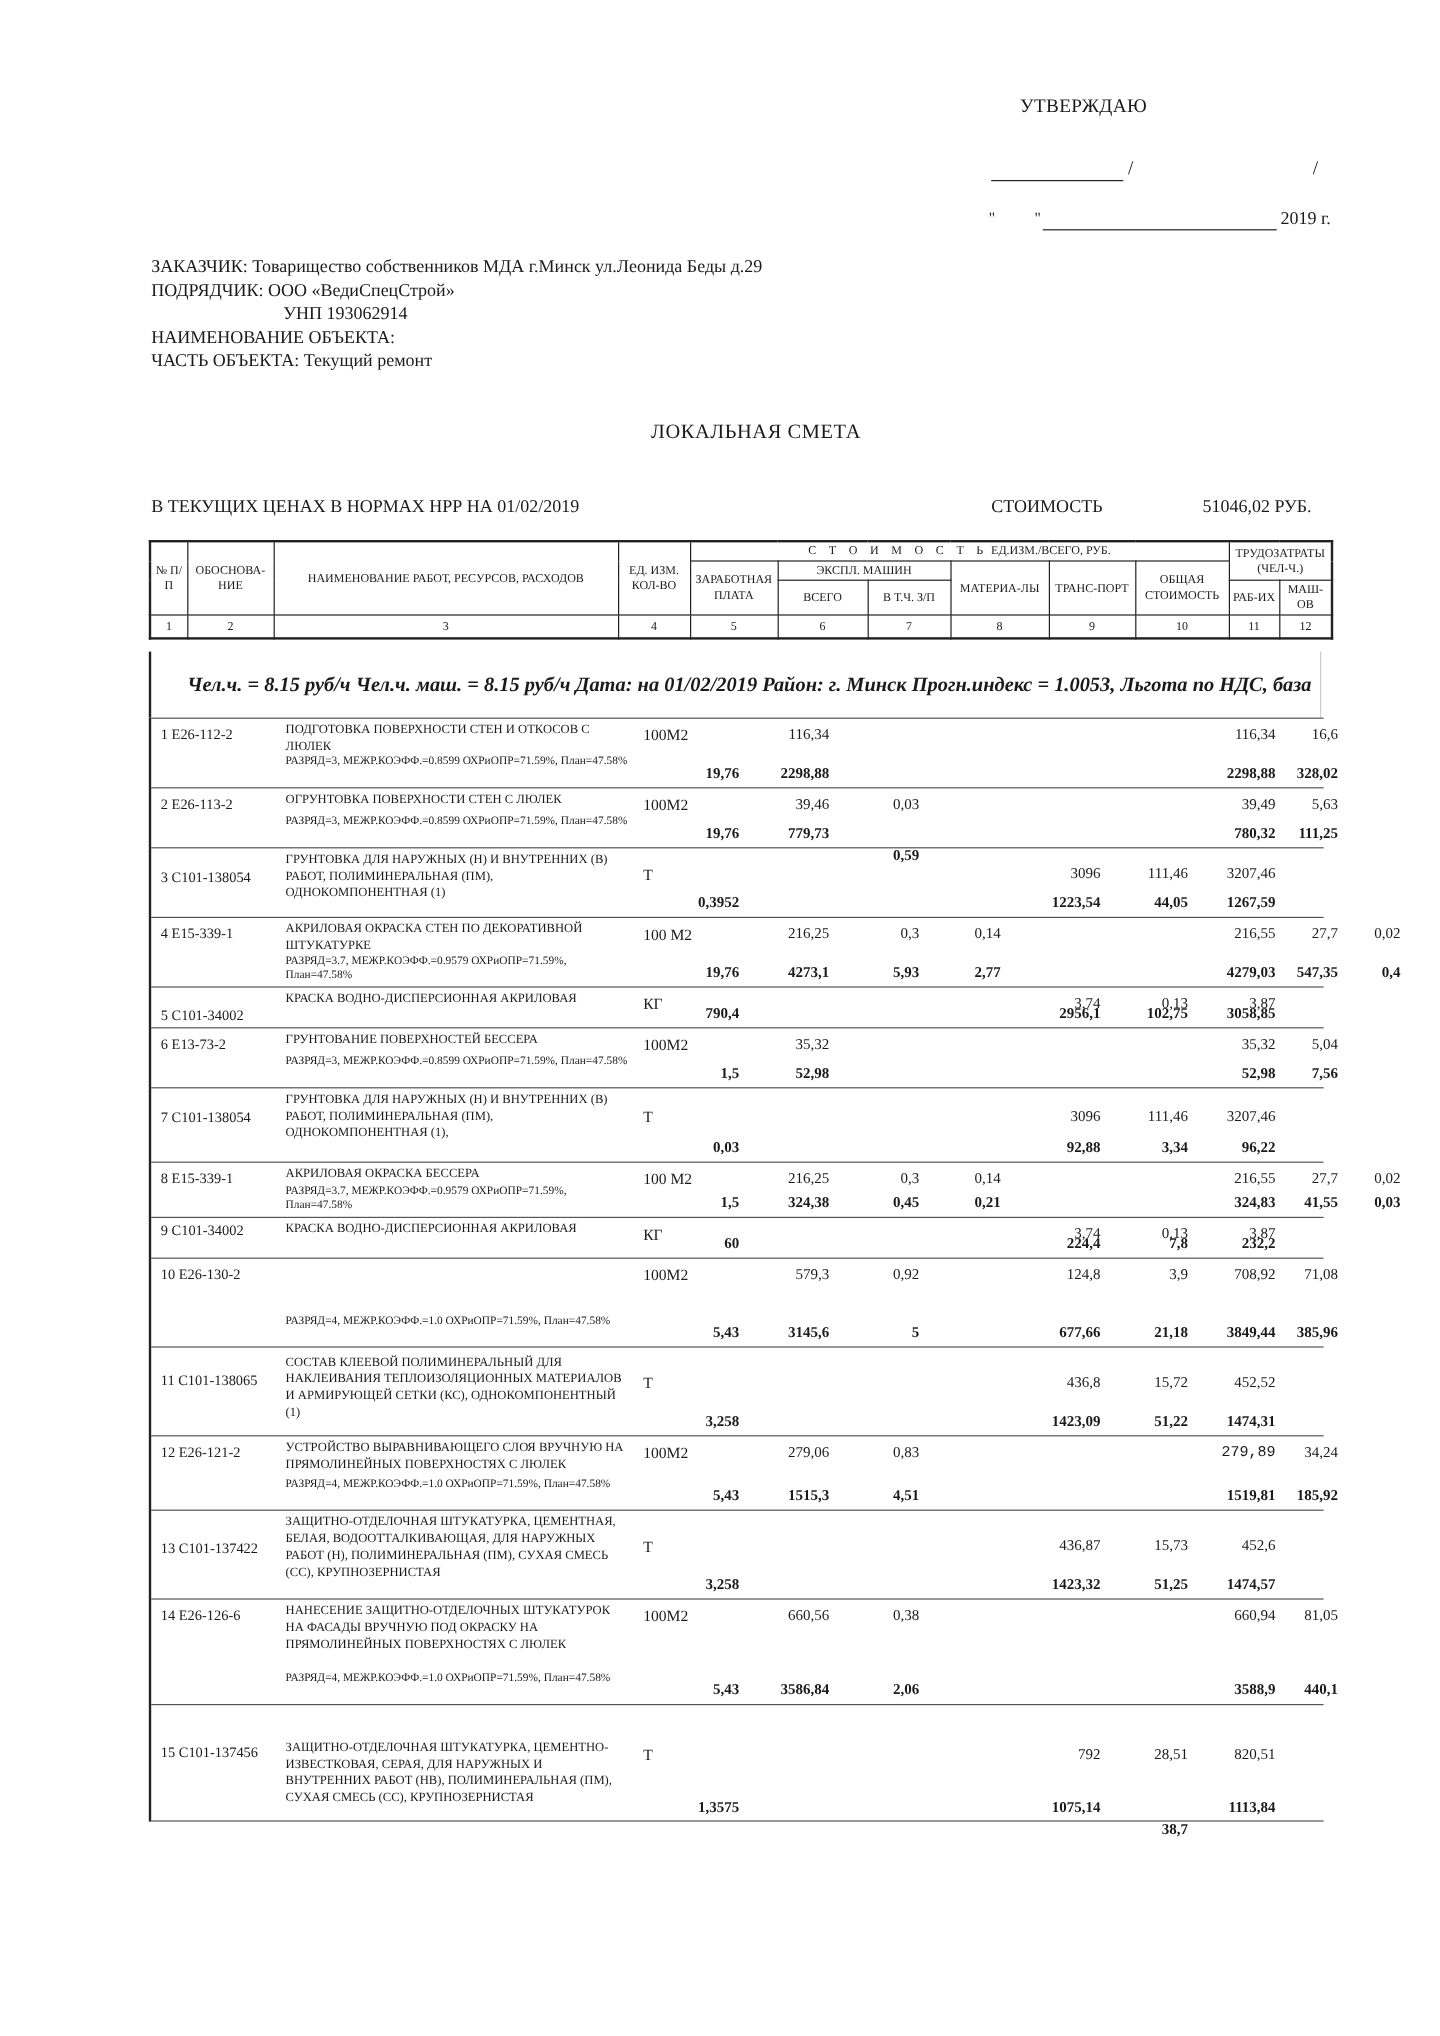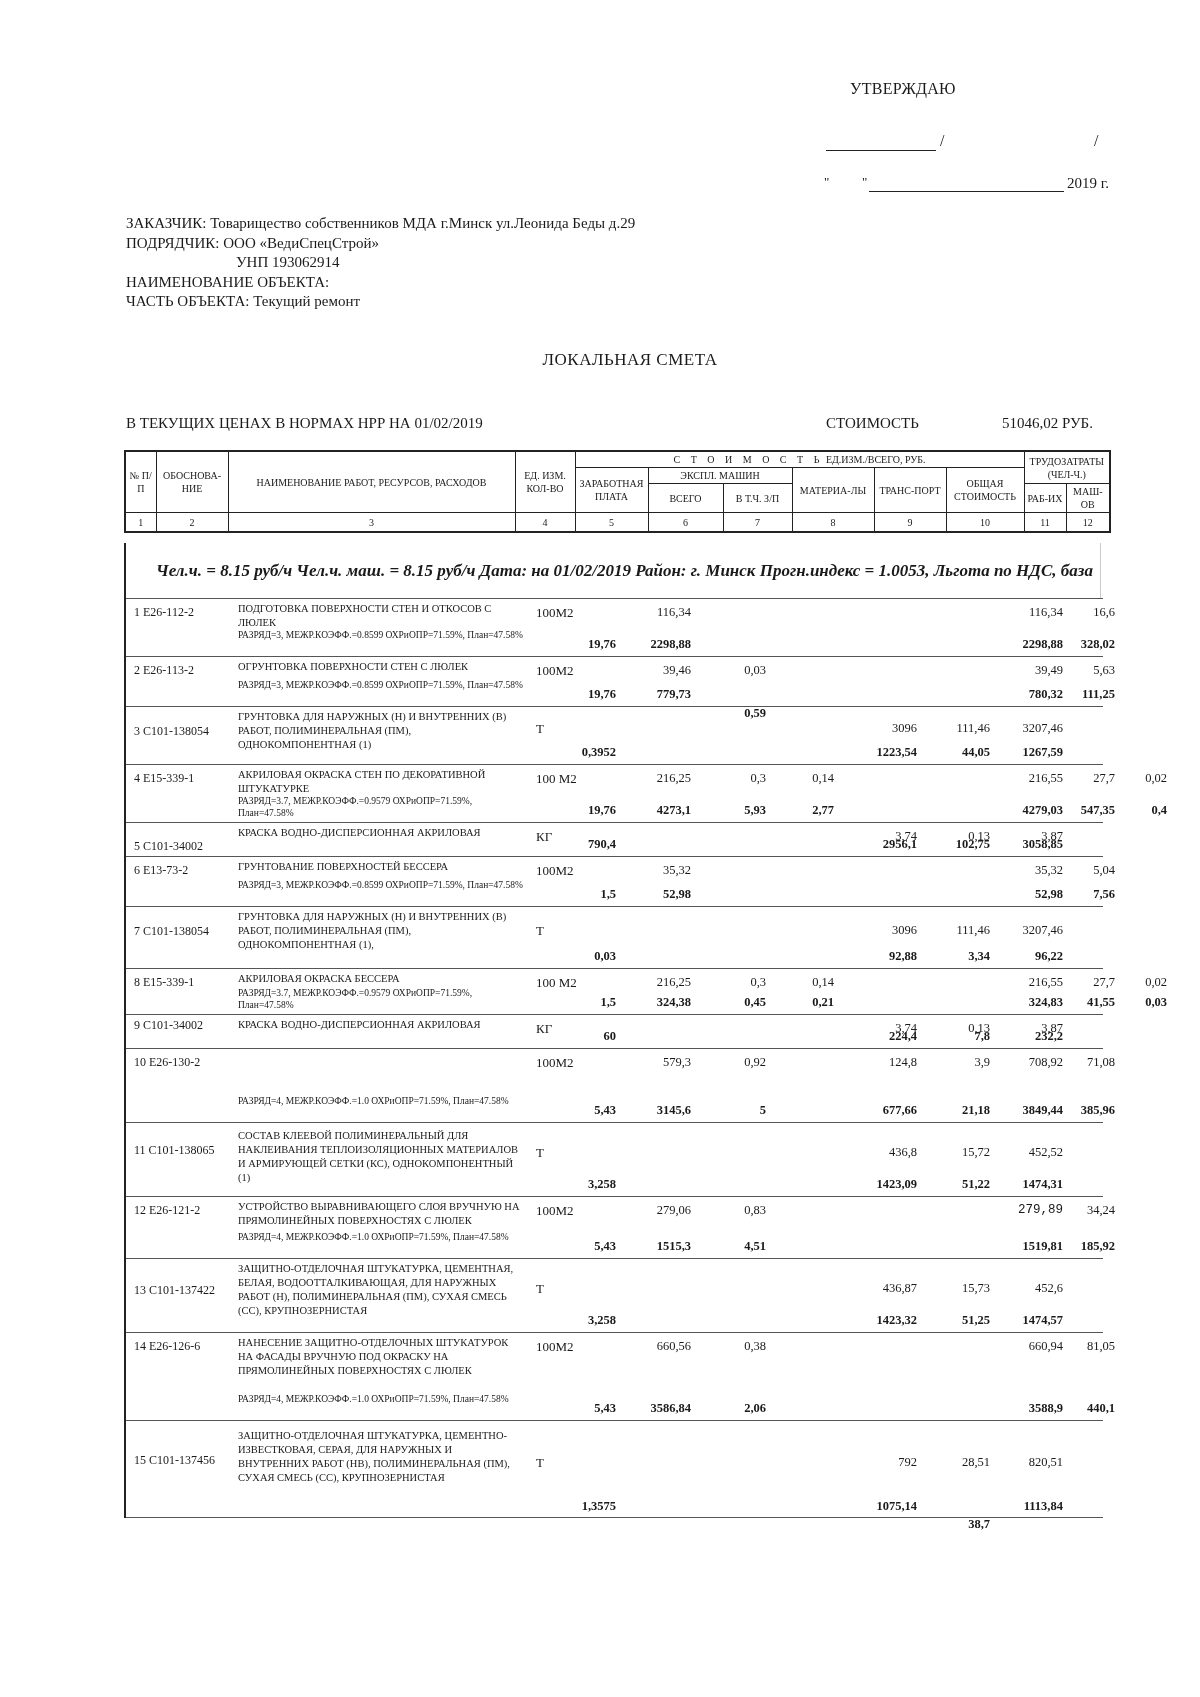--- a/index.html
+++ b/index.html
@@ -458,21 +458,21 @@
       <div class="cell num b c9" style="top: 68px;"></div>
       <div class="cell num c10" style="top: 6px;">660,94</div>
       <div class="cell num b c10" style="top: 68px;">3588,9</div>
       <div class="cell num c11" style="top: 6px;">81,05</div>
       <div class="cell num b c11" style="top: 68px;">440,1</div>
       <div class="cell num c12" style="top: 6px;"></div>
       <div class="cell num b c12" style="top: 68px;"></div>
     </div>
     <div class="row" style="height: 98px;">
       <div class="cell code" style="top: 32px;">15 С101-137456</div>
-      <div class="cell name" style="top: 8px;">ЗАЩИТНО-ОТДЕЛОЧНАЯ ШТУКАТУРКА, ЦЕМЕНТНО-ИЗВЕСТКОВАЯ, СЕРАЯ, ДЛЯ НАРУЖНЫХ И ВНУТРЕННИХ РАБОТ (НВ), ПОЛИМИНЕРАЛЬНАЯ (ПМ), СУХАЯ СМЕСЬ (СС), КРУПНОЗЕРНИСТАЯ</div>
+      <div class="cell name" style="top: 29px;">ЗАЩИТНО-ОТДЕЛОЧНАЯ ШТУКАТУРКА, ЦЕМЕНТНО-ИЗВЕСТКОВАЯ, СЕРАЯ, ДЛЯ НАРУЖНЫХ И ВНУТРЕННИХ РАБОТ (НВ), ПОЛИМИНЕРАЛЬНАЯ (ПМ), СУХАЯ СМЕСЬ (СС), КРУПНОЗЕРНИСТАЯ</div>
       <div class="cell unit" style="top: 34px;">Т</div>
       <div class="cell num b c4" style="top: 78px;">1,3575</div>
       <div class="cell num c5" style="top: 34px;"></div>
       <div class="cell num b c5" style="top: 78px;"></div>
       <div class="cell num c6" style="top: 34px;"></div>
       <div class="cell num b c6" style="top: 78px;"></div>
       <div class="cell num c7" style="top: 34px;"></div>
       <div class="cell num b c7" style="top: 78px;"></div>
       <div class="cell num c8" style="top: 34px;">792</div>
       <div class="cell num b c8" style="top: 78px;">1075,14</div>

